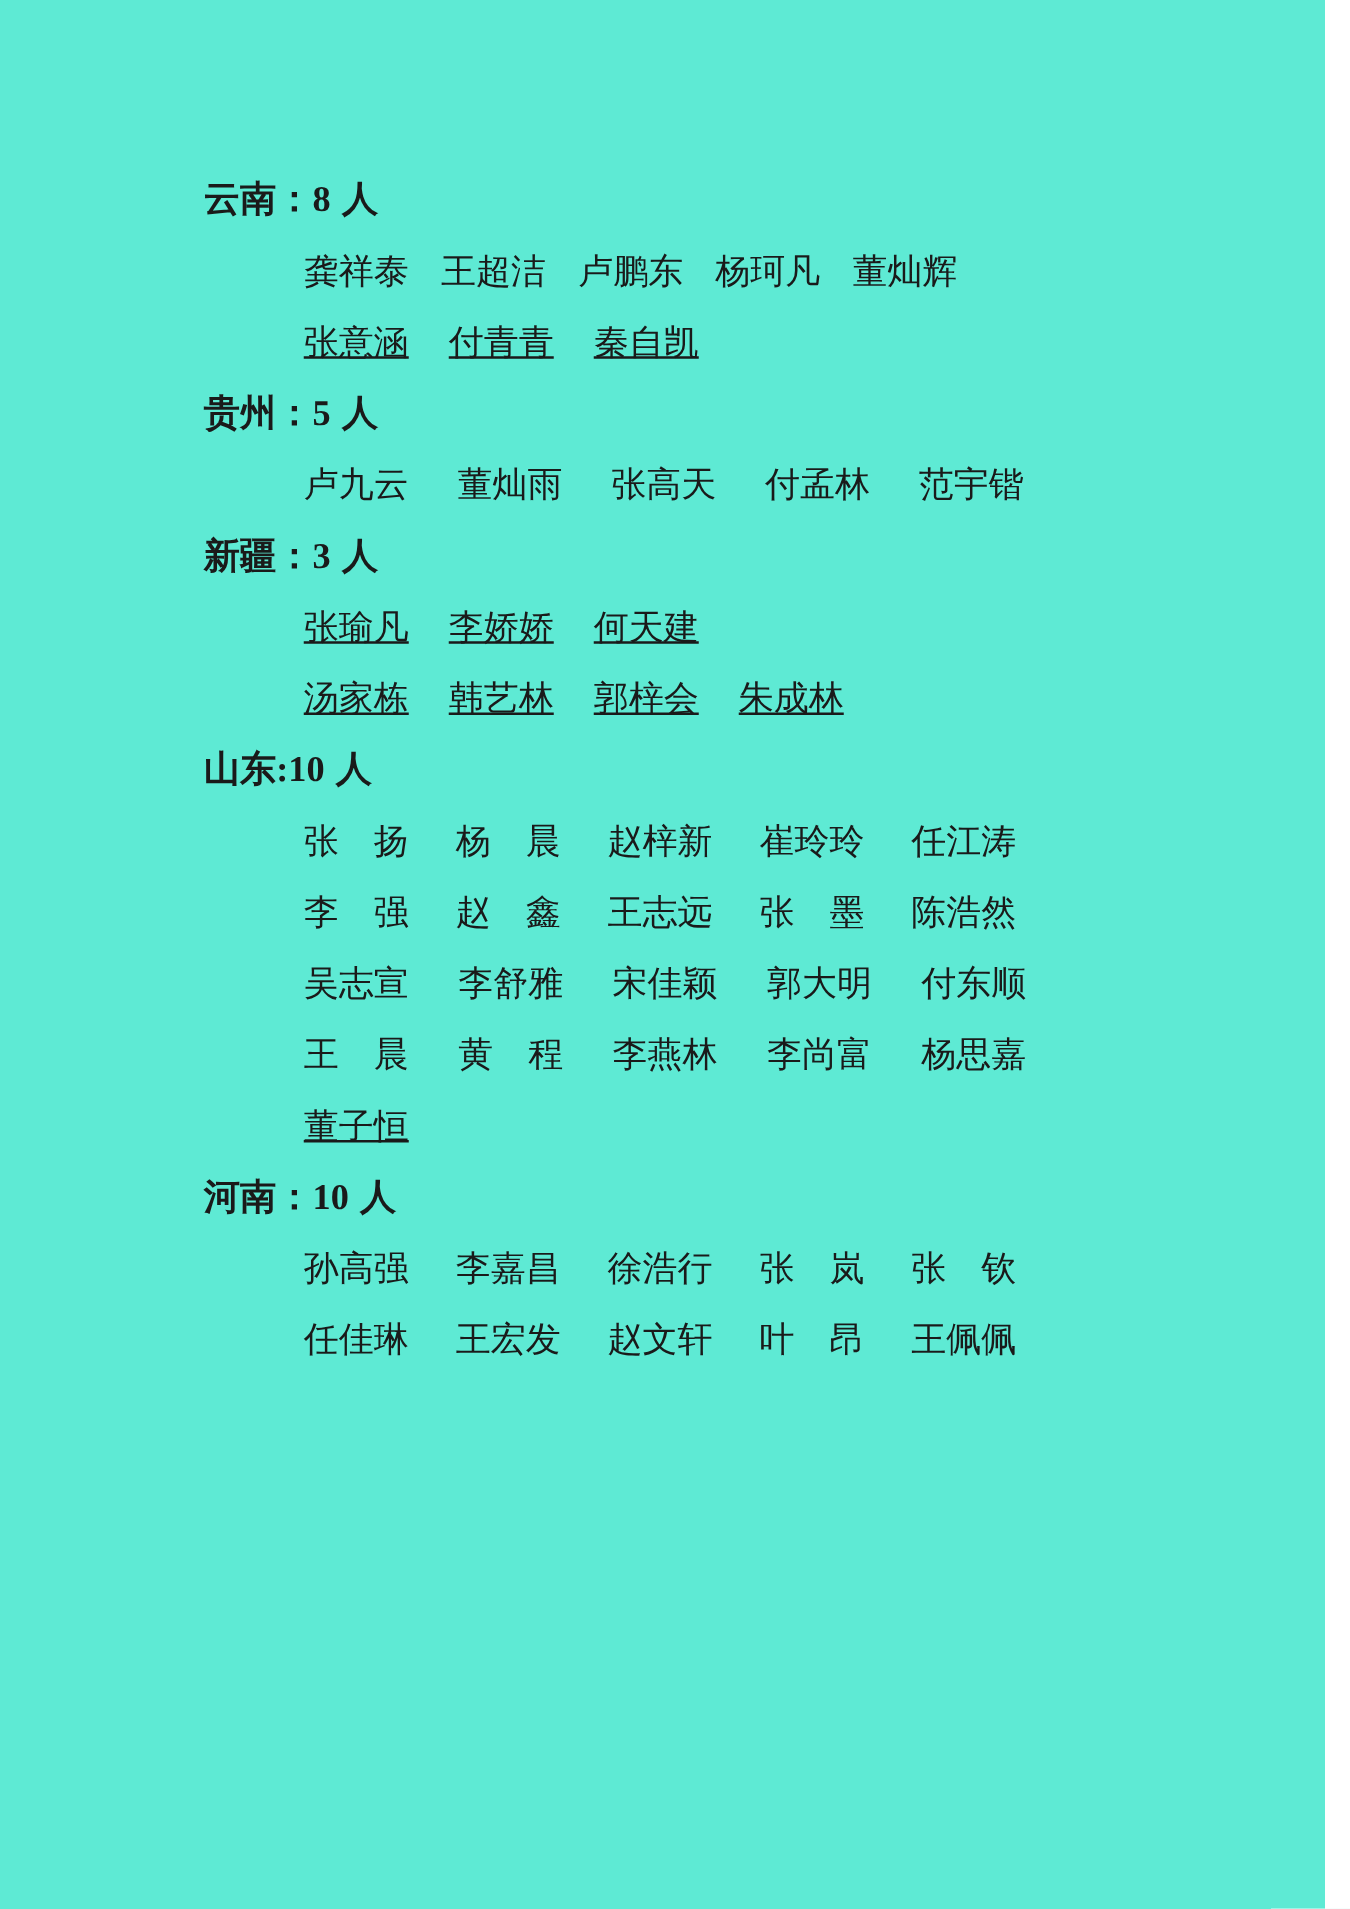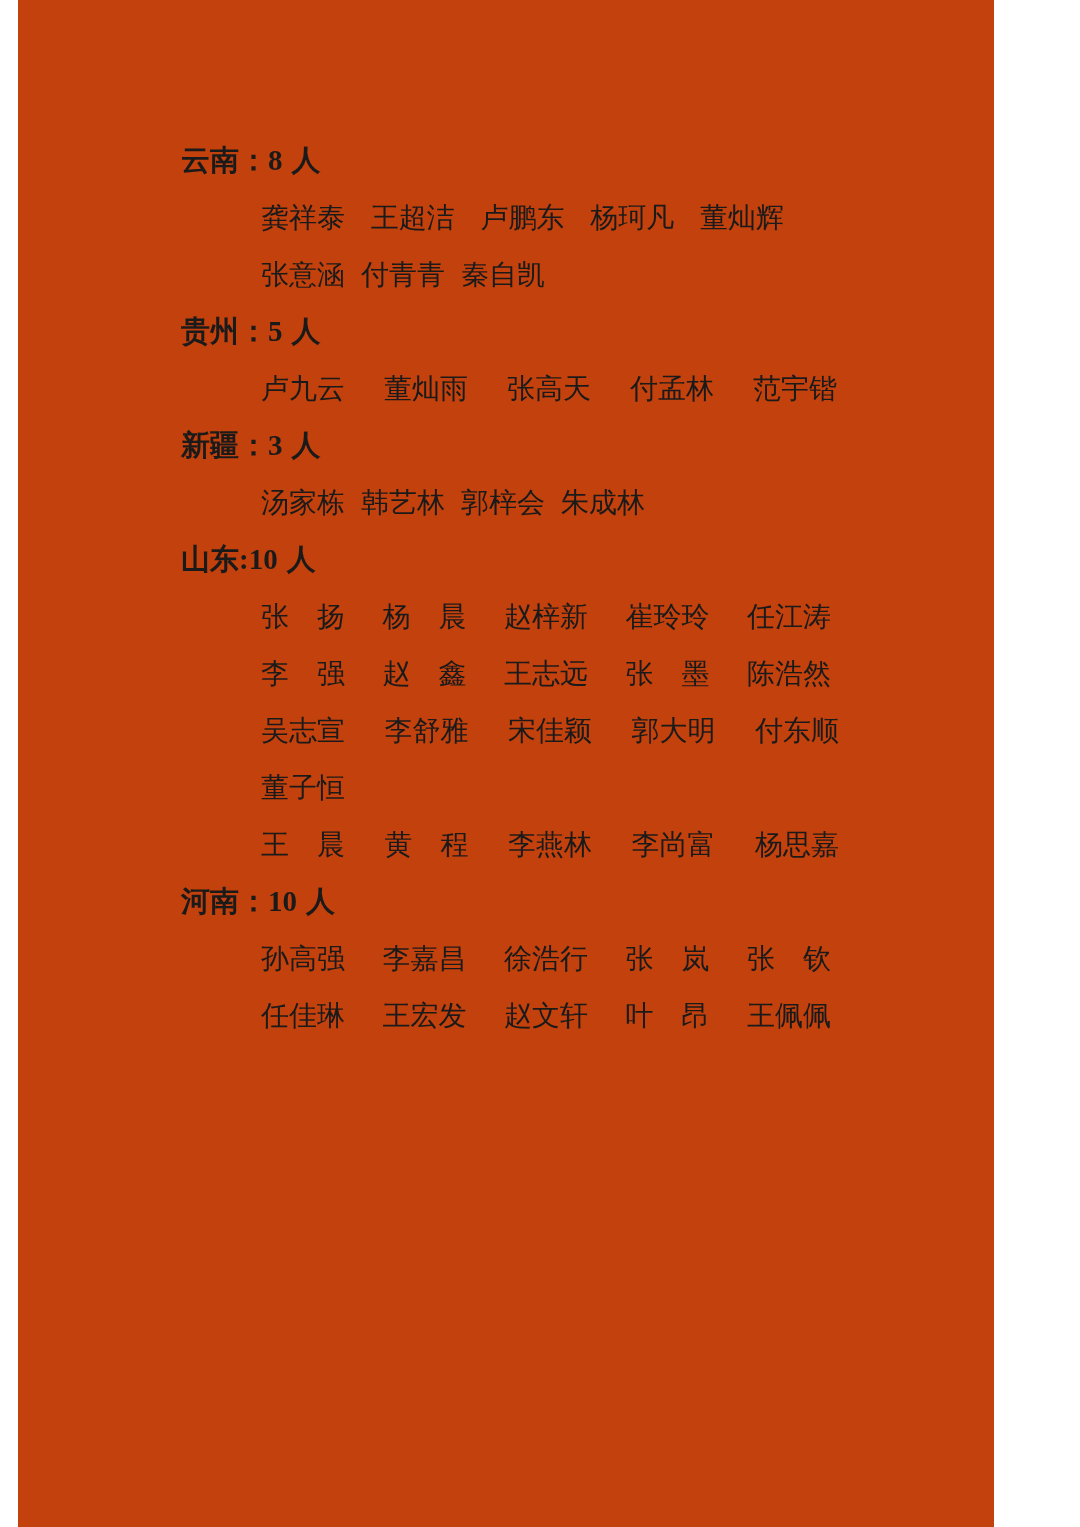--- a/index.html
+++ b/index.html
@@ -2,27 +2,26 @@
 <html><head>
 <meta charset="utf-8">
 <style>
   html, body {
     margin: 0;
     padding: 0;
     background: #ffffff;
   }
   .page {
     position: relative;
-    width: 976px;
+    width: 1060px;
     height: 1527px;
-    background: #c2410c;
+    background: #5eead4;
     overflow: hidden;
     font-family: "Liberation Serif", "DejaVu Serif", serif;
     color: #1a1a1a;
-    margin-left: 18px;
   }
   .content {
     padding: 132px 0 0 163px;
   }
   .section-header {
     height: 57px;
     line-height: 57px;
     font-size: 29px;
     font-weight: bold;
     white-space: nowrap;
@@ -36,21 +35,22 @@
     line-height: 57px;
     font-size: 28px;
     display: flex;
     white-space: nowrap;
   }
   .name-row.between {
     justify-content: space-between;
   }
   .name-row.start {
     justify-content: flex-start;
-    gap: 16px;
+    gap: 32px;
+    text-decoration: underline;
   }
   .student-name {
     display: inline-block;
   }
 </style>
 </head>
 <body>
 
 <div class="page">
   <div class="content" id="sections-root">
@@ -74,20 +74,25 @@
         <div class="name-row between" style="width: 563px; gap: 39px;">
           <span class="student-name">卢九云</span>
           <span class="student-name">董灿雨</span>
           <span class="student-name">张高天</span>
           <span class="student-name">付孟林</span>
           <span class="student-name">范宇锴</span>
         </div>
       </div>
       <div class="province-section">
         <div class="section-header"><span class="hdr-province">新疆</span><span class="hdr-separator">：</span><span class="hdr-count">3</span><span class="hdr-unit">人</span></div>
+        <div class="name-row start">
+          <span class="student-name">张瑜凡</span>
+          <span class="student-name">李娇娇</span>
+          <span class="student-name">何天建</span>
+        </div>
       </div>
       <div class="province-section">
         <div class="name-row start">
           <span class="student-name">汤家栋</span>
           <span class="student-name">韩艺林</span>
           <span class="student-name">郭梓会</span>
           <span class="student-name">朱成林</span>
         </div>
       </div>
       <div class="province-section">
@@ -108,29 +113,29 @@
         </div>
       </div>
       <div class="province-section">
         <div class="name-row between" style="width: 578px;">
           <span class="student-name">吴志宣</span>
           <span class="student-name">李舒雅</span>
           <span class="student-name">宋佳颖</span>
           <span class="student-name">郭大明</span>
           <span class="student-name">付东顺</span>
         </div>
-        <div class="name-row start">
-          <span class="student-name">董子恒</span>
-        </div>
         <div class="name-row between" style="width: 578px;">
           <span class="student-name">王　晨</span>
           <span class="student-name">黄　程</span>
           <span class="student-name">李燕林</span>
           <span class="student-name">李尚富</span>
           <span class="student-name">杨思嘉</span>
+        </div>
+        <div class="name-row start">
+          <span class="student-name">董子恒</span>
         </div>
       </div>
       <div class="province-section">
         <div class="section-header"><span class="hdr-province">河南</span><span class="hdr-separator">：</span><span class="hdr-count">10</span><span class="hdr-unit">人</span></div>
         <div class="name-row between" style="width: 570px;">
           <span class="student-name">孙高强</span>
           <span class="student-name">李嘉昌</span>
           <span class="student-name">徐浩行</span>
           <span class="student-name">张　岚</span>
           <span class="student-name">张　钦</span>

